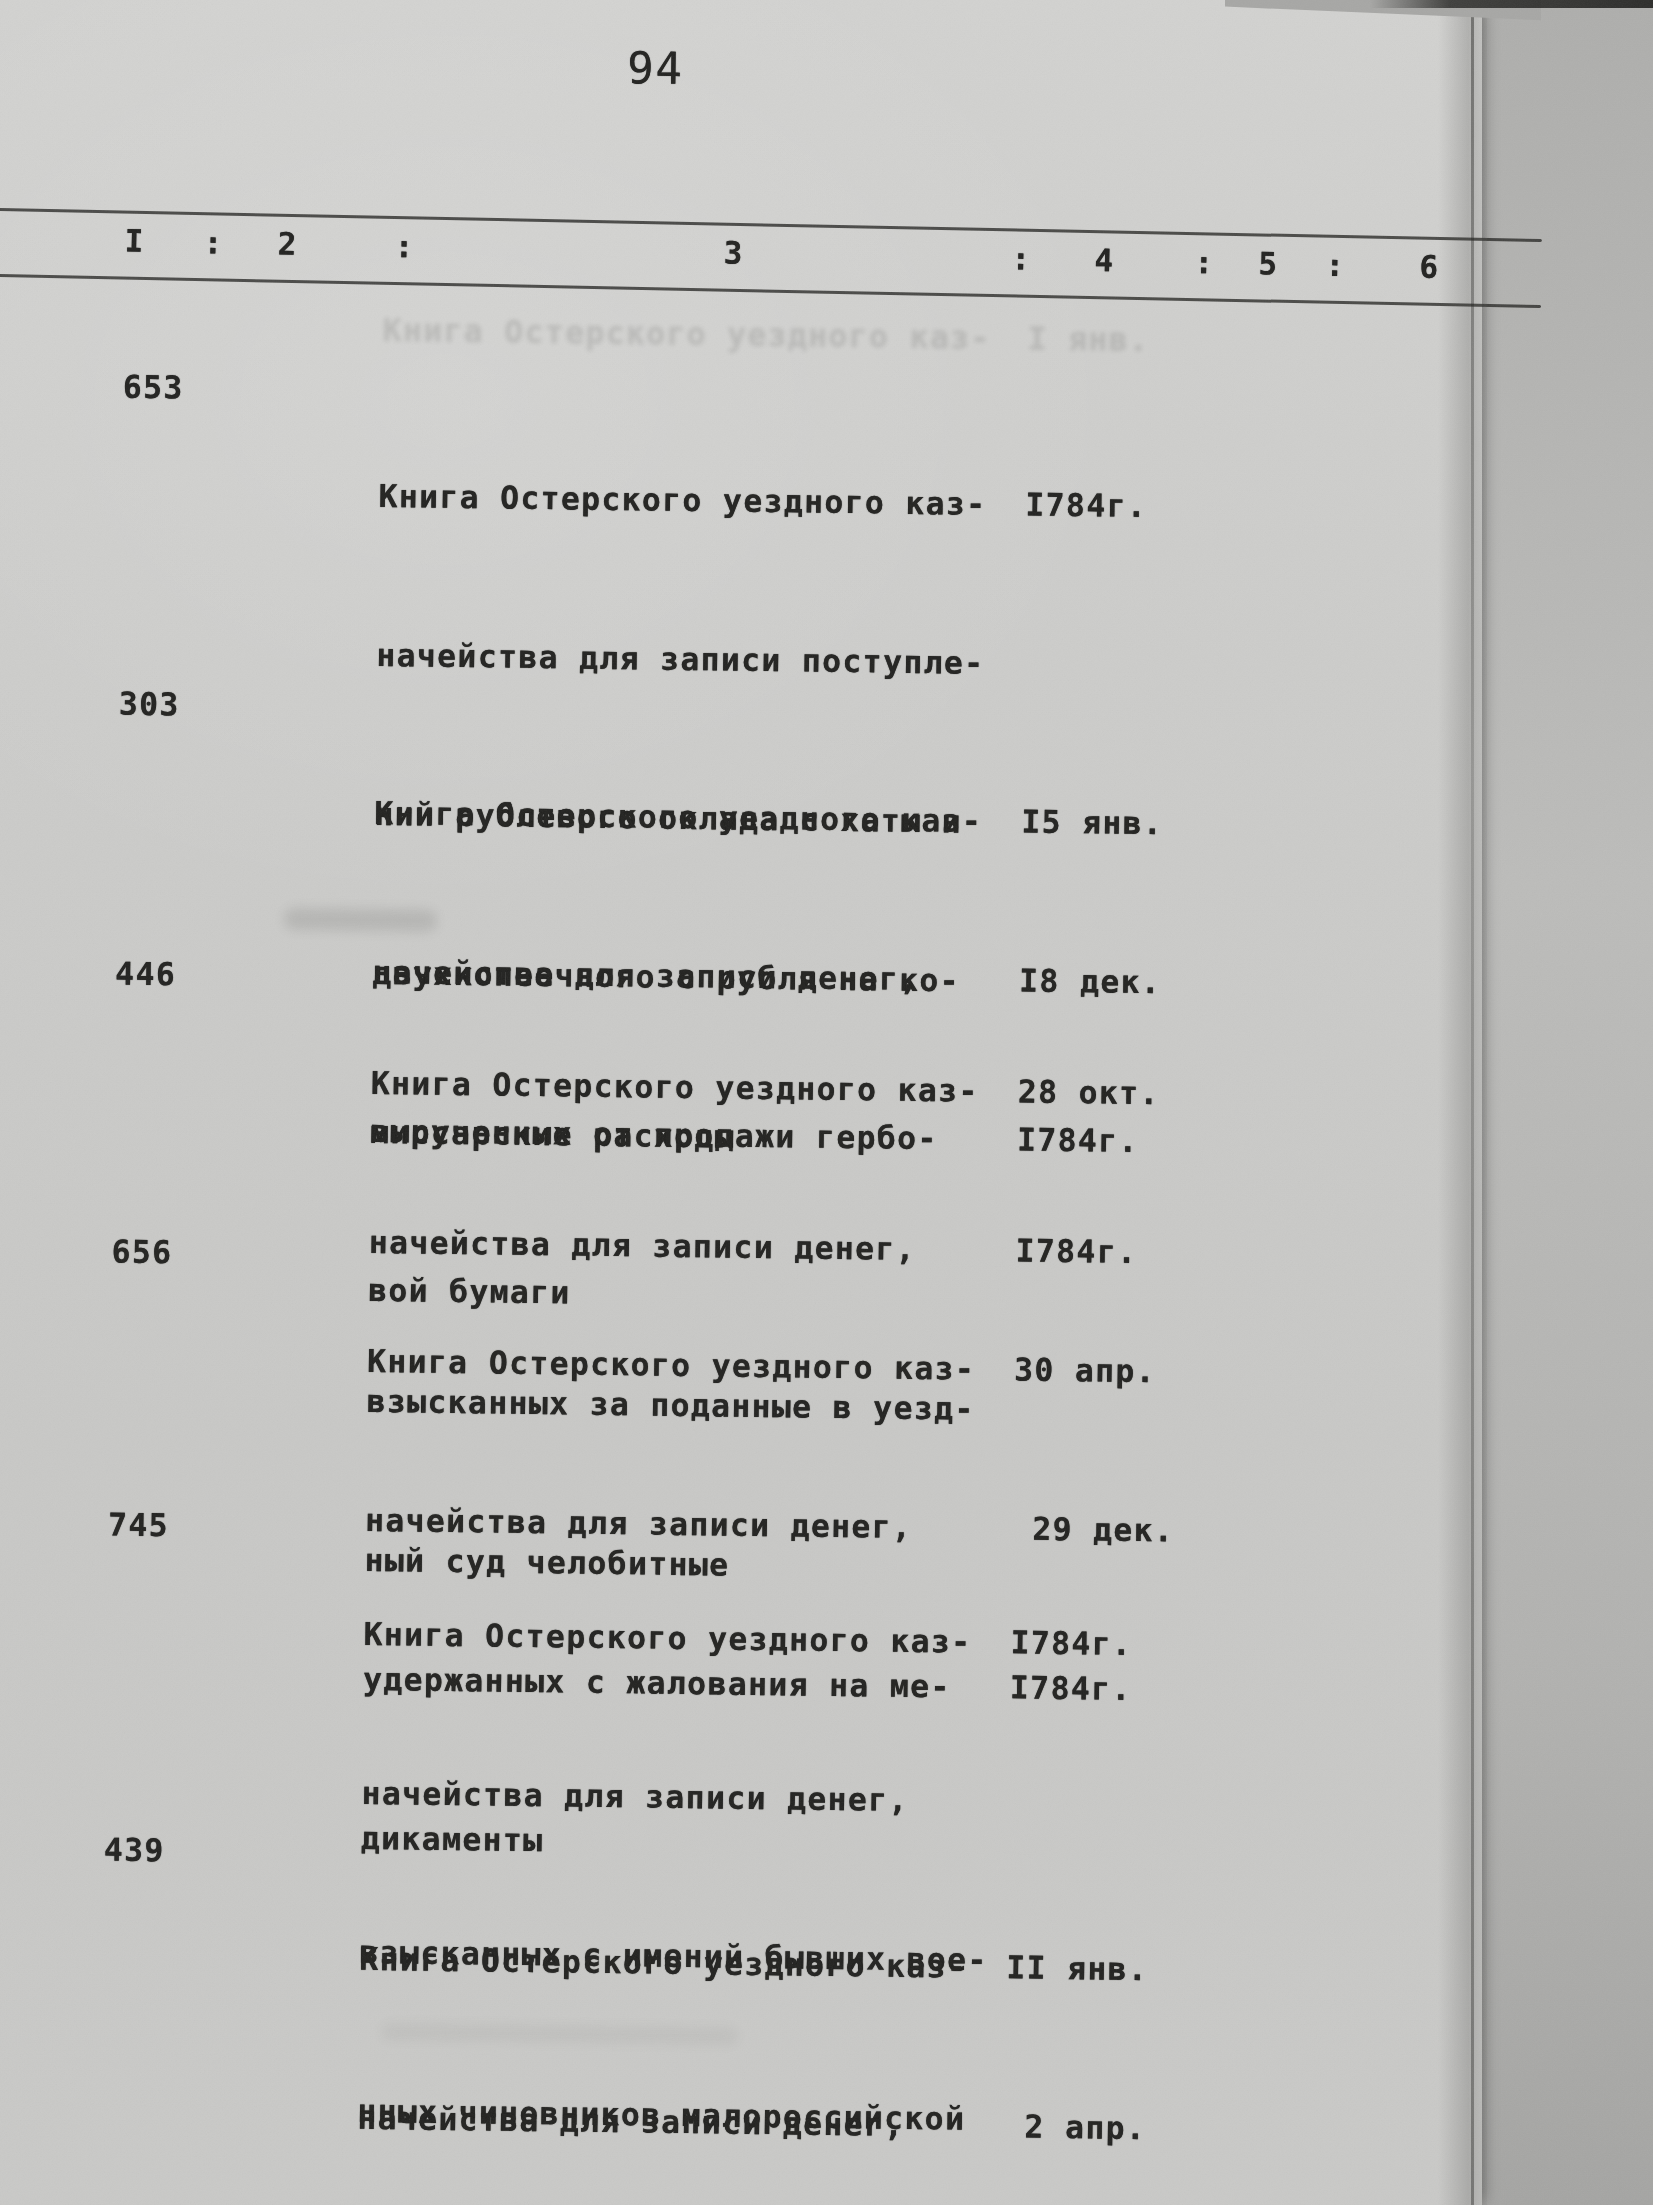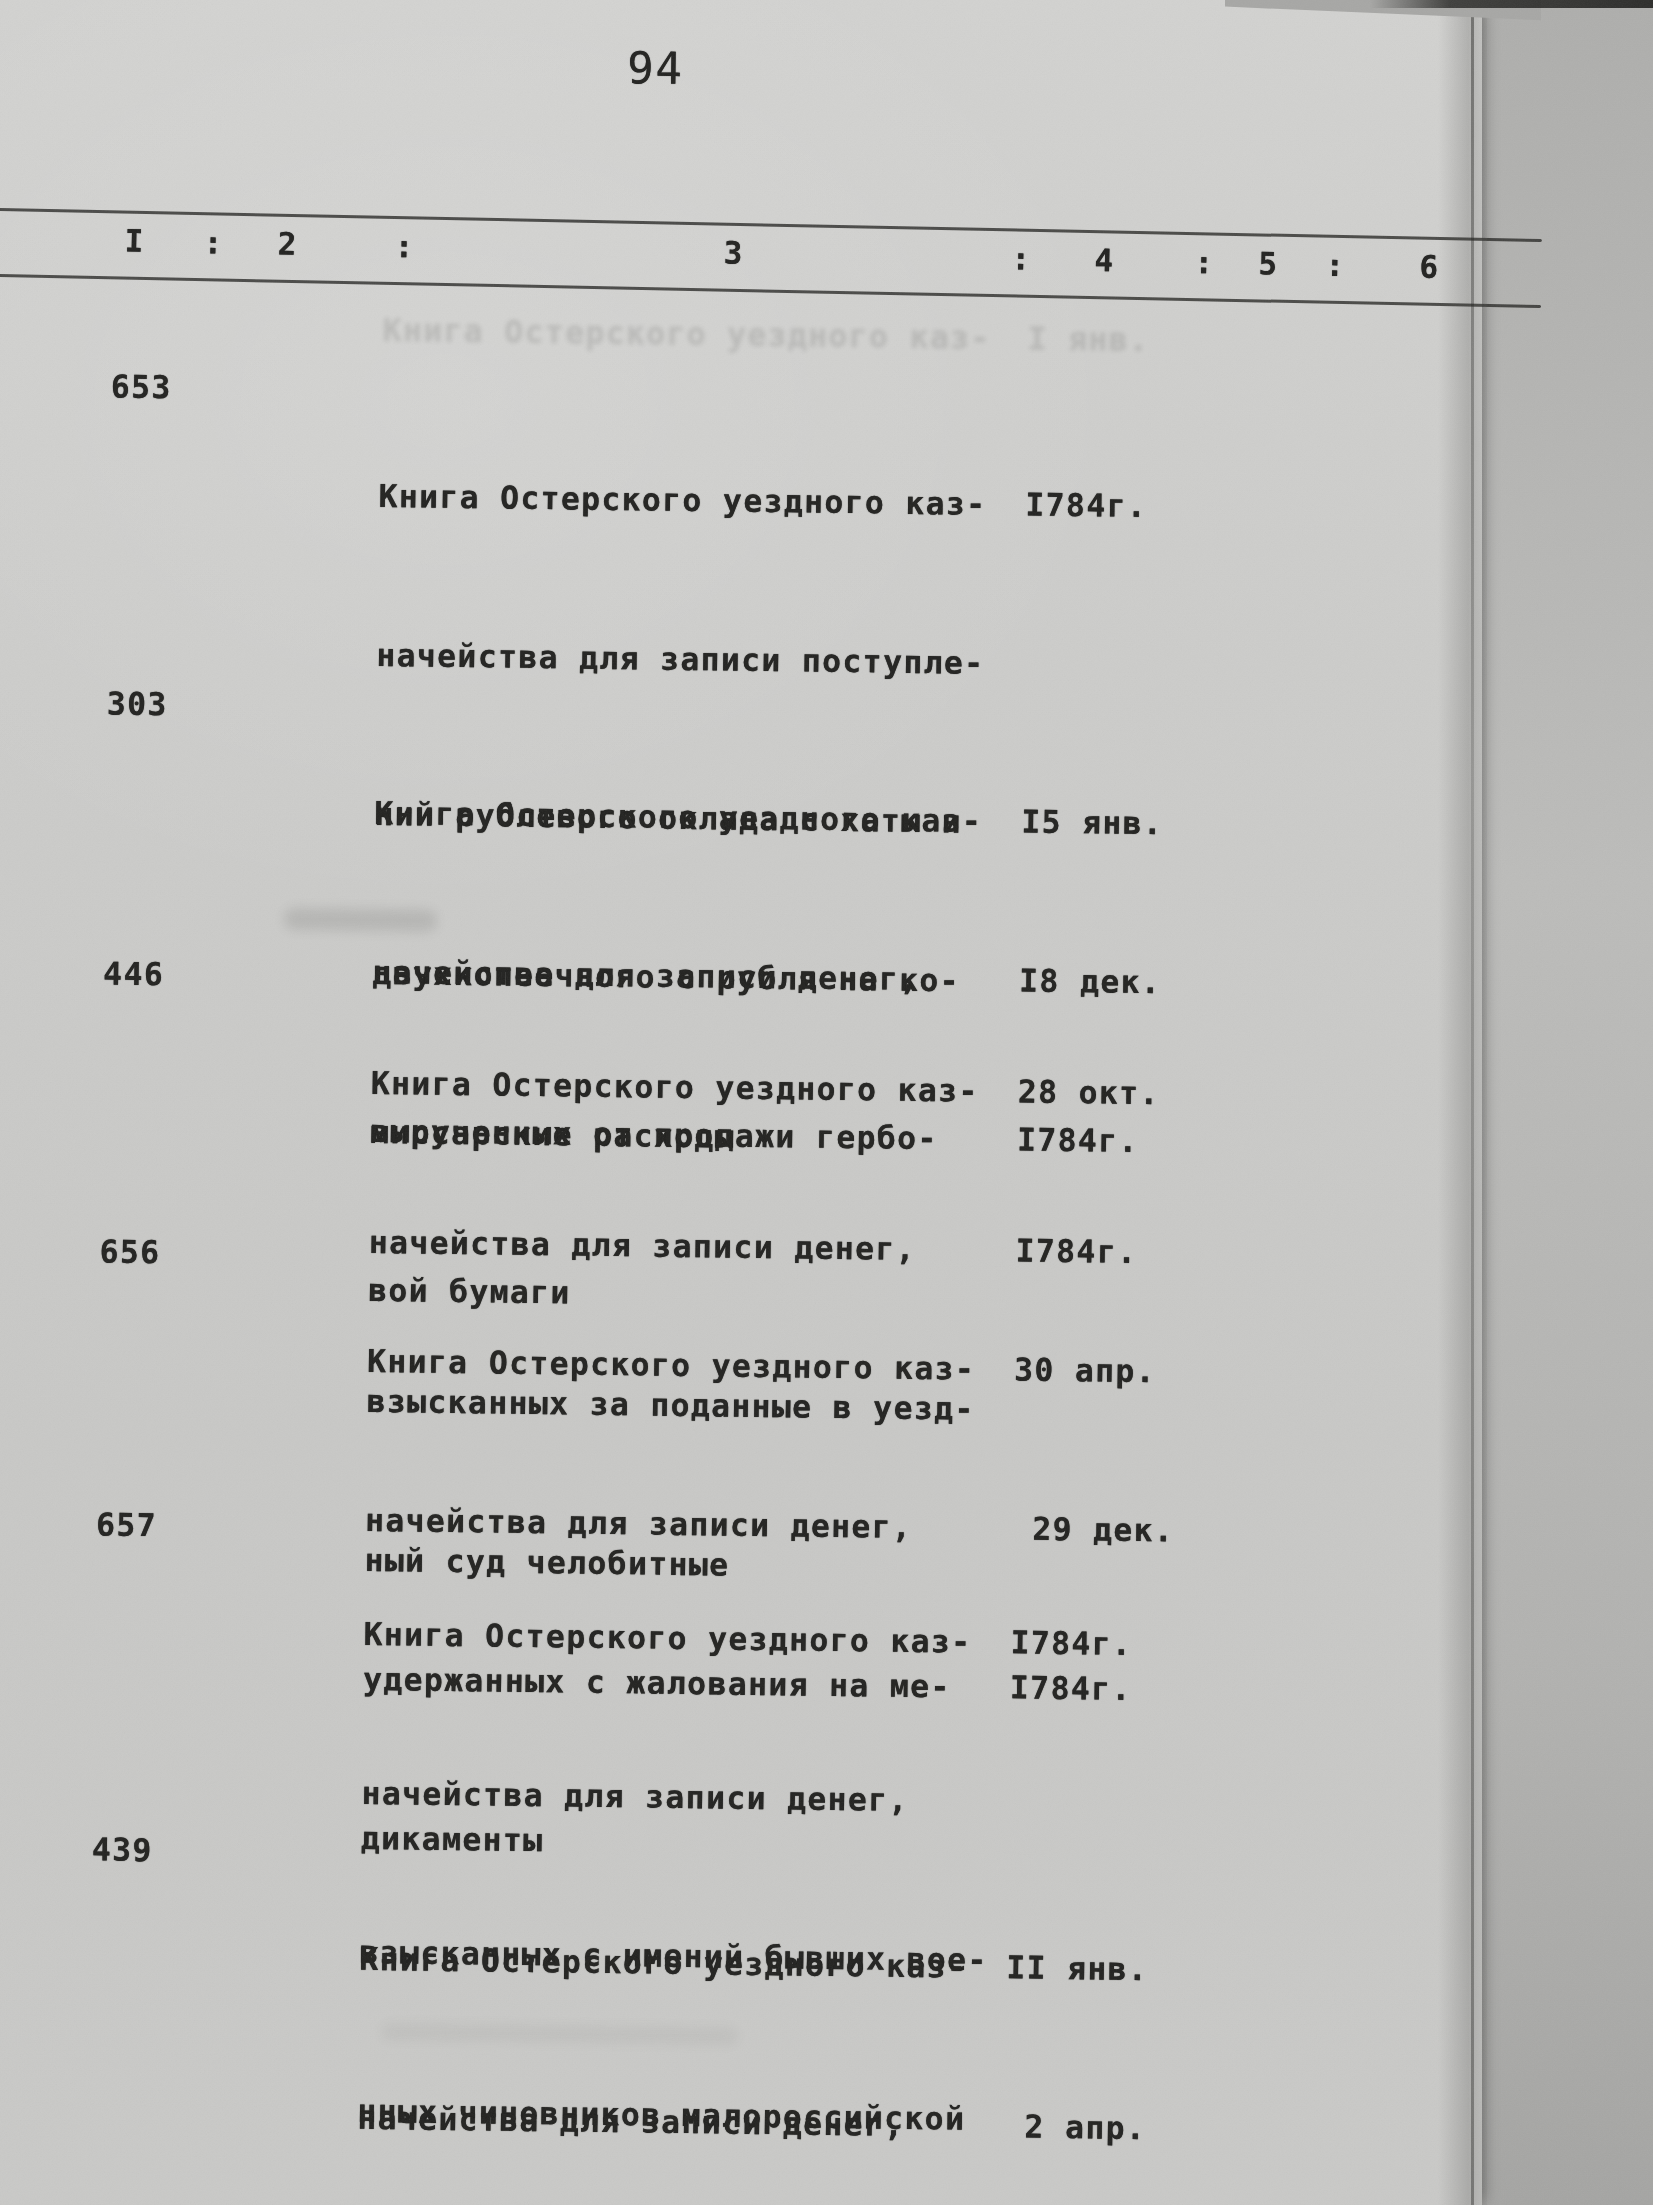--- a/index.html
+++ b/index.html
@@ -63,21 +63,21 @@
   .header-row{
     position:absolute;left:0;top:220px;width:1542px;height:51px;
     transform:rotate(0.4deg);transform-origin:0 0;
   }
   .hcell{
     position:absolute;top:0;
     font-size:31px;font-weight:600;letter-spacing:0.9px;
     text-shadow:0 0 0.9px rgba(25,25,23,0.8);
   }
   .entry{position:absolute;left:0;width:1542px;}
-  .entry .num{position:absolute;left:116px;top:0;}
+  .entry .num{position:absolute;left:128px;top:0;}
   .entry .desc{position:absolute;left:385px;top:0;}
   .entry .dates{position:absolute;left:1032px;top:0;}
   .ghost{position:absolute;left:0;width:1542px;filter:blur(2.2px);opacity:0.13;}
   .ghost .gtext{position:absolute;left:387px;top:0;}
   .ghost .gdate{position:absolute;left:1032px;top:0;}
   .smudge{
     position:absolute;height:22px;border-radius:10.2px;
     background:rgba(50,50,48,0.8);filter:blur(6px);
     pointer-events:none;
   }
@@ -169,21 +169,21 @@
         <div>дикаменты</div>
       </div>
       <div class="dates">
         <div>30 апр.</div>
         <div> 29 дек.</div>
         <div>I784г.</div>
       </div>
     </div>
 
     <div class="entry ink" style="top:1497px">
-      <div class="num">657</div>
+      <div class="num">745</div>
       <div class="desc">
         <div>Книга Остерского уездного каз-</div>
         <div>начейства для записи денег,</div>
         <div>взысканных с имений бывших вое-</div>
         <div>нных чиновников малороссийской</div>
         
       </div>
       <div class="dates">
         <div>I784г.</div>
       </div>

